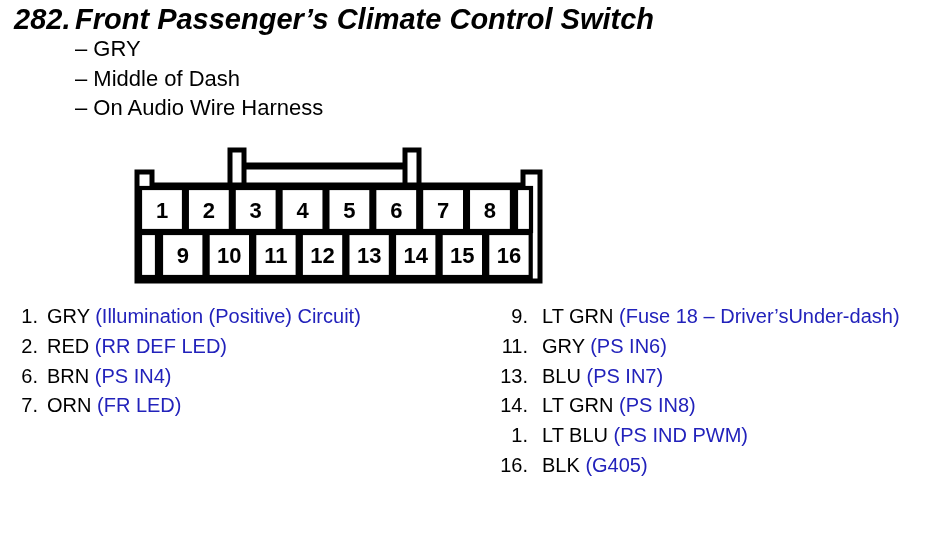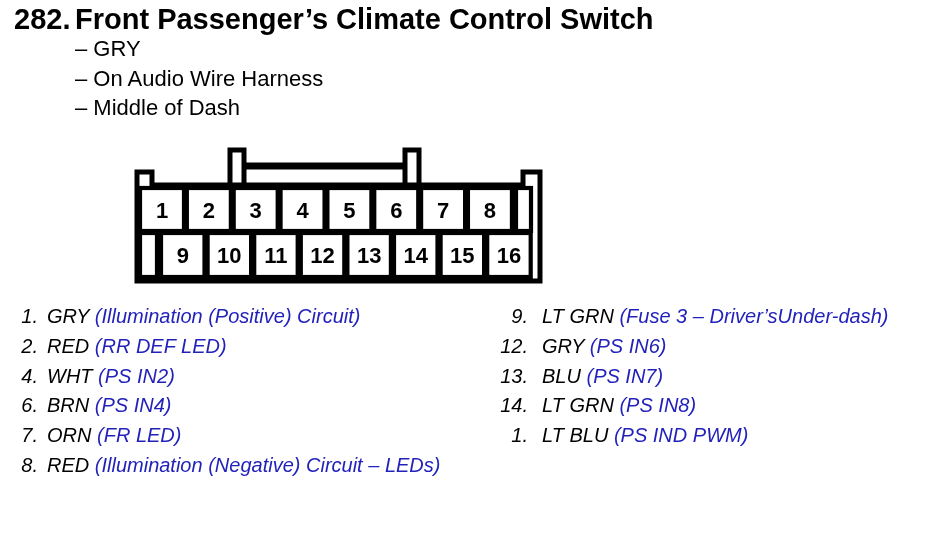--- a/index.html
+++ b/index.html
@@ -8,60 +8,60 @@
   body {
     width: 927px; height: 543px;
     background: var(--paper);
     font-family: "Liberation Sans", sans-serif;
     color: var(--ink);
     overflow: hidden;
   }
   .page { position: relative; width: 927px; height: 543px; background: var(--paper); }
 
   
-  .header { position: absolute; top: 3px; left: 14px; font-size: 29px; font-weight: bold; white-space: nowrap; }
+  .header { position: absolute; top: 3px; left: 14px; font-size: 29px; font-weight: bold; white-space: nowrap; font-style: italic; }
   .sec-num { display: inline-block; width: 61px; }
 
   
   .notes { position: absolute; top: 34px; left: 75px; font-size: 22px; line-height: 29.5px; }
   .note { white-space: nowrap; }
 
   
   .connector-wrap { position: absolute; top: 145px; left: 130px; width: 420px; height: 145px; }
   svg text {
     font-family: "Liberation Sans", sans-serif;
     font-weight: bold;
     font-size: 22px;
     text-anchor: middle;
     fill: var(--ink);
   }
 
   
   .col { position: absolute; top: 302px; font-size: 20px; line-height: 29.75px; }
   #col-left { left: 12px; }
   #col-right { left: 490px; }
-  .pin-row { white-space: nowrap; font-style: italic; }
+  .pin-row { white-space: nowrap; }
   .pin-num { display: inline-block; width: 26px; text-align: right; margin-right: 9px; }
   #col-right .pin-num { width: 38px; margin-right: 14px; }
   .pin-color { color: var(--ink); }
   .pin-desc { color: var(--blue); }
 </style>
 </head>
 <body>
 
 <div class="page">
 
   <div class="header">
     <span class="sec-num">282.</span><span class="sec-title">Front Passenger’s Climate Control Switch</span>
   </div>
 
   <div class="notes" id="notes">
       <div class="note">– GRY</div>
+      <div class="note">– Middle of Dash</div>
       <div class="note">– On Audio Wire Harness</div>
-      <div class="note">– Middle of Dash</div>
     </div>
 
   <div class="connector-wrap">
     <svg viewBox="0 0 420 145" width="420" height="145">
 
       <line x1="108" y1="21" x2="282" y2="21" stroke="#000" stroke-width="7"></line>
 
       <rect x="100" y="5" width="14" height="38" fill="#fff" stroke="#000" stroke-width="5"></rect>
       <rect x="275" y="5" width="14" height="38" fill="#fff" stroke="#000" stroke-width="5"></rect>
 
@@ -105,26 +105,25 @@
           <text x="332.35" y="118">15</text>
           <rect x="357.2" y="88" width="43.5" height="44" fill="#fff" stroke="#000" stroke-width="4.2"></rect>
           <text x="378.95" y="118">16</text>
         </g>
     </svg>
   </div>
 
   <div class="col" id="col-left">
       <div class="pin-row"><span class="pin-num">1.</span><span class="pin-color">GRY</span> <span class="pin-desc">(Illumination (Positive) Circuit)</span></div>
       <div class="pin-row"><span class="pin-num">2.</span><span class="pin-color">RED</span> <span class="pin-desc">(RR DEF LED)</span></div>
-      <div class="pin-row"><span class="pin-num">4.</span><span class="pin-color">WHT</span> <span class="pin-desc">(PS IN2)</span></div>
       <div class="pin-row"><span class="pin-num">6.</span><span class="pin-color">BRN</span> <span class="pin-desc">(PS IN4)</span></div>
       <div class="pin-row"><span class="pin-num">7.</span><span class="pin-color">ORN</span> <span class="pin-desc">(FR LED)</span></div>
-      <div class="pin-row"><span class="pin-num">8.</span><span class="pin-color">RED</span> <span class="pin-desc">(Illumination (Negative) Circuit – LEDs)</span></div>
     </div>
   <div class="col" id="col-right">
-      <div class="pin-row"><span class="pin-num">9.</span><span class="pin-color">LT GRN</span> <span class="pin-desc">(Fuse 3 – Driver’sUnder-dash)</span></div>
-      <div class="pin-row"><span class="pin-num">12.</span><span class="pin-color">GRY</span> <span class="pin-desc">(PS IN6)</span></div>
+      <div class="pin-row"><span class="pin-num">9.</span><span class="pin-color">LT GRN</span> <span class="pin-desc">(Fuse 18 – Driver’sUnder-dash)</span></div>
+      <div class="pin-row"><span class="pin-num">11.</span><span class="pin-color">GRY</span> <span class="pin-desc">(PS IN6)</span></div>
       <div class="pin-row"><span class="pin-num">13.</span><span class="pin-color">BLU</span> <span class="pin-desc">(PS IN7)</span></div>
       <div class="pin-row"><span class="pin-num">14.</span><span class="pin-color">LT GRN</span> <span class="pin-desc">(PS IN8)</span></div>
       <div class="pin-row"><span class="pin-num">1.</span><span class="pin-color">LT BLU</span> <span class="pin-desc">(PS IND PWM)</span></div>
+      <div class="pin-row"><span class="pin-num">16.</span><span class="pin-color">BLK</span> <span class="pin-desc">(G405)</span></div>
     </div>
 
 </div>
 
 </body></html>

